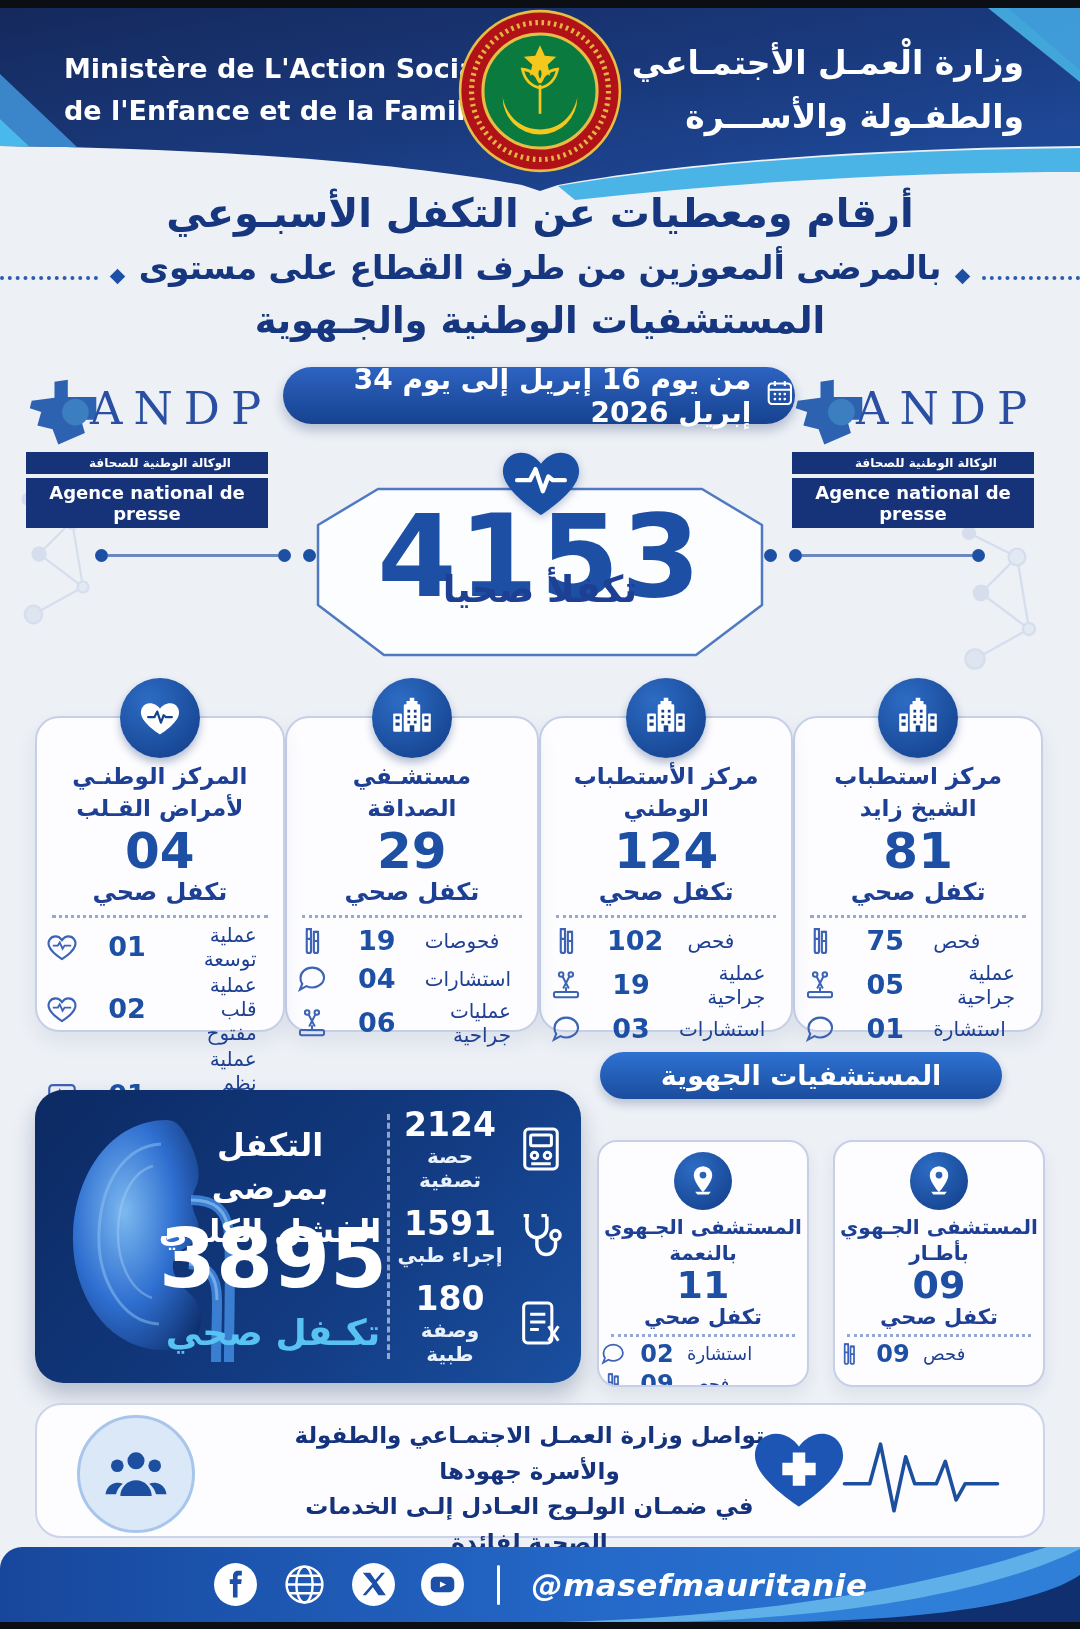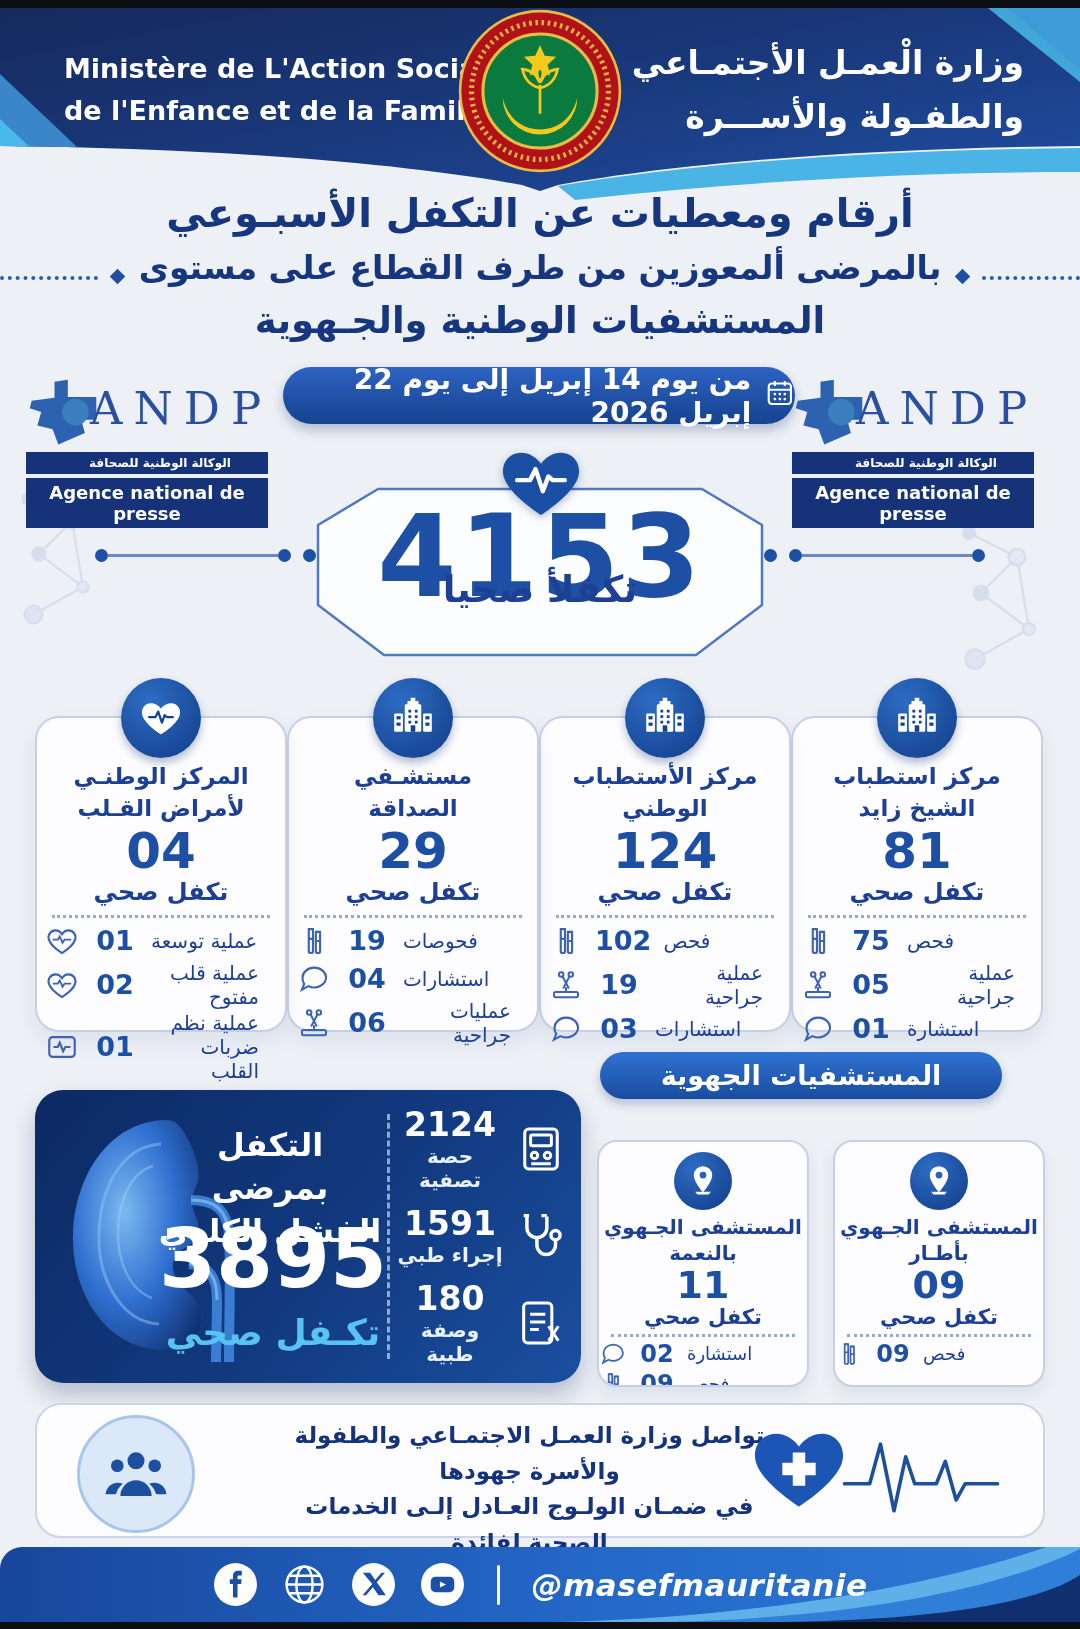--- a/index.html
+++ b/index.html
@@ -72,21 +72,21 @@
   .circ{position:absolute;top:-40px;left:50%;transform:translateX(-50%);width:80px;height:80px;
         border-radius:50%;background:radial-gradient(circle at 35% 28%,#2d6cc4,#113c87);
         display:flex;align-items:center;justify-content:center;color:#fff;
         box-shadow:0 5px 9px rgba(20,50,110,.32);}
   .circ svg{width:44px;height:44px;}
   .ntitle{text-align:center;font-size:23px;font-weight:800;color:#1d3f94;line-height:1.4;direction:rtl;}
   .nvalue{text-align:center;font-size:50px;font-weight:800;color:#1d50a4;line-height:1.1;}
   .nlabel{text-align:center;font-size:24px;font-weight:800;color:#1d3f94;line-height:1.1;direction:rtl;}
   .dotline{border-top:3px dotted #93a9d4;margin:9px 15px 5px;}
   .rows{display:flex;flex-direction:column;gap:2px;padding:0 8px;}
-  .srow{display:flex;flex-direction:row-reverse;align-items:center;gap:12px;padding-right:18px;
+  .srow{display:flex;flex-direction:row-reverse;align-items:center;gap:24px;padding-right:18px;
         min-height:36px;}
   .sicon{color:#3c63b5;display:flex;} .sicon svg{width:34px;height:34px;}
   .sval{font-size:27px;font-weight:800;color:#1d50a4;min-width:48px;text-align:center;}
   .slab{font-size:20px;font-weight:400;color:#1d3f94;line-height:1.2;direction:rtl;text-align:right;}
 
   
   .kpanel{left:35px;top:1090px;width:546px;height:293px;border-radius:28px;overflow:hidden;
           background:linear-gradient(130deg,#0c2a63 0%,#123a80 55%,#1a4fa0 100%);
           box-shadow:0 12px 22px rgba(12,40,90,.25);}
   .kidney-svg{position:absolute;left:14px;top:14px;width:230px;height:264px;}
@@ -236,21 +236,21 @@
           <g fill="currentColor" stroke="none">
             <circle cx="8" cy="13" r="1.1"></circle>
             <circle cx="12" cy="13" r="1.1"></circle>
             <circle cx="16" cy="13" r="1.1"></circle>
             <circle cx="8" cy="17" r="1.1"></circle>
             <circle cx="12" cy="17" r="1.1"></circle>
             <circle cx="16" cy="17" r="1.1"></circle>
           </g>
         </svg>
       </span>
-    <span>من يوم 14 إبريل إلى يوم 22 إبريل 2026</span>
+    <span>من يوم 16 إبريل إلى يوم 34 إبريل 2026</span>
   </div>
 
   <div class="abs andp l">
     <div class="andp-top">
       <span class="andp-map">
           <svg viewBox="0 0 80 76" fill="currentColor">
             <path d="M6 26 L30 23 L30 6 L44 4 L44 22 L74 22 L74 46 L58 46 L62 60 L34 72 L28 56 L12 52 L16 38 L4 34 Z"></path>
             <circle cx="52" cy="38" r="14" fill="#3c7fc0"></circle>
           </svg>
         </span>

